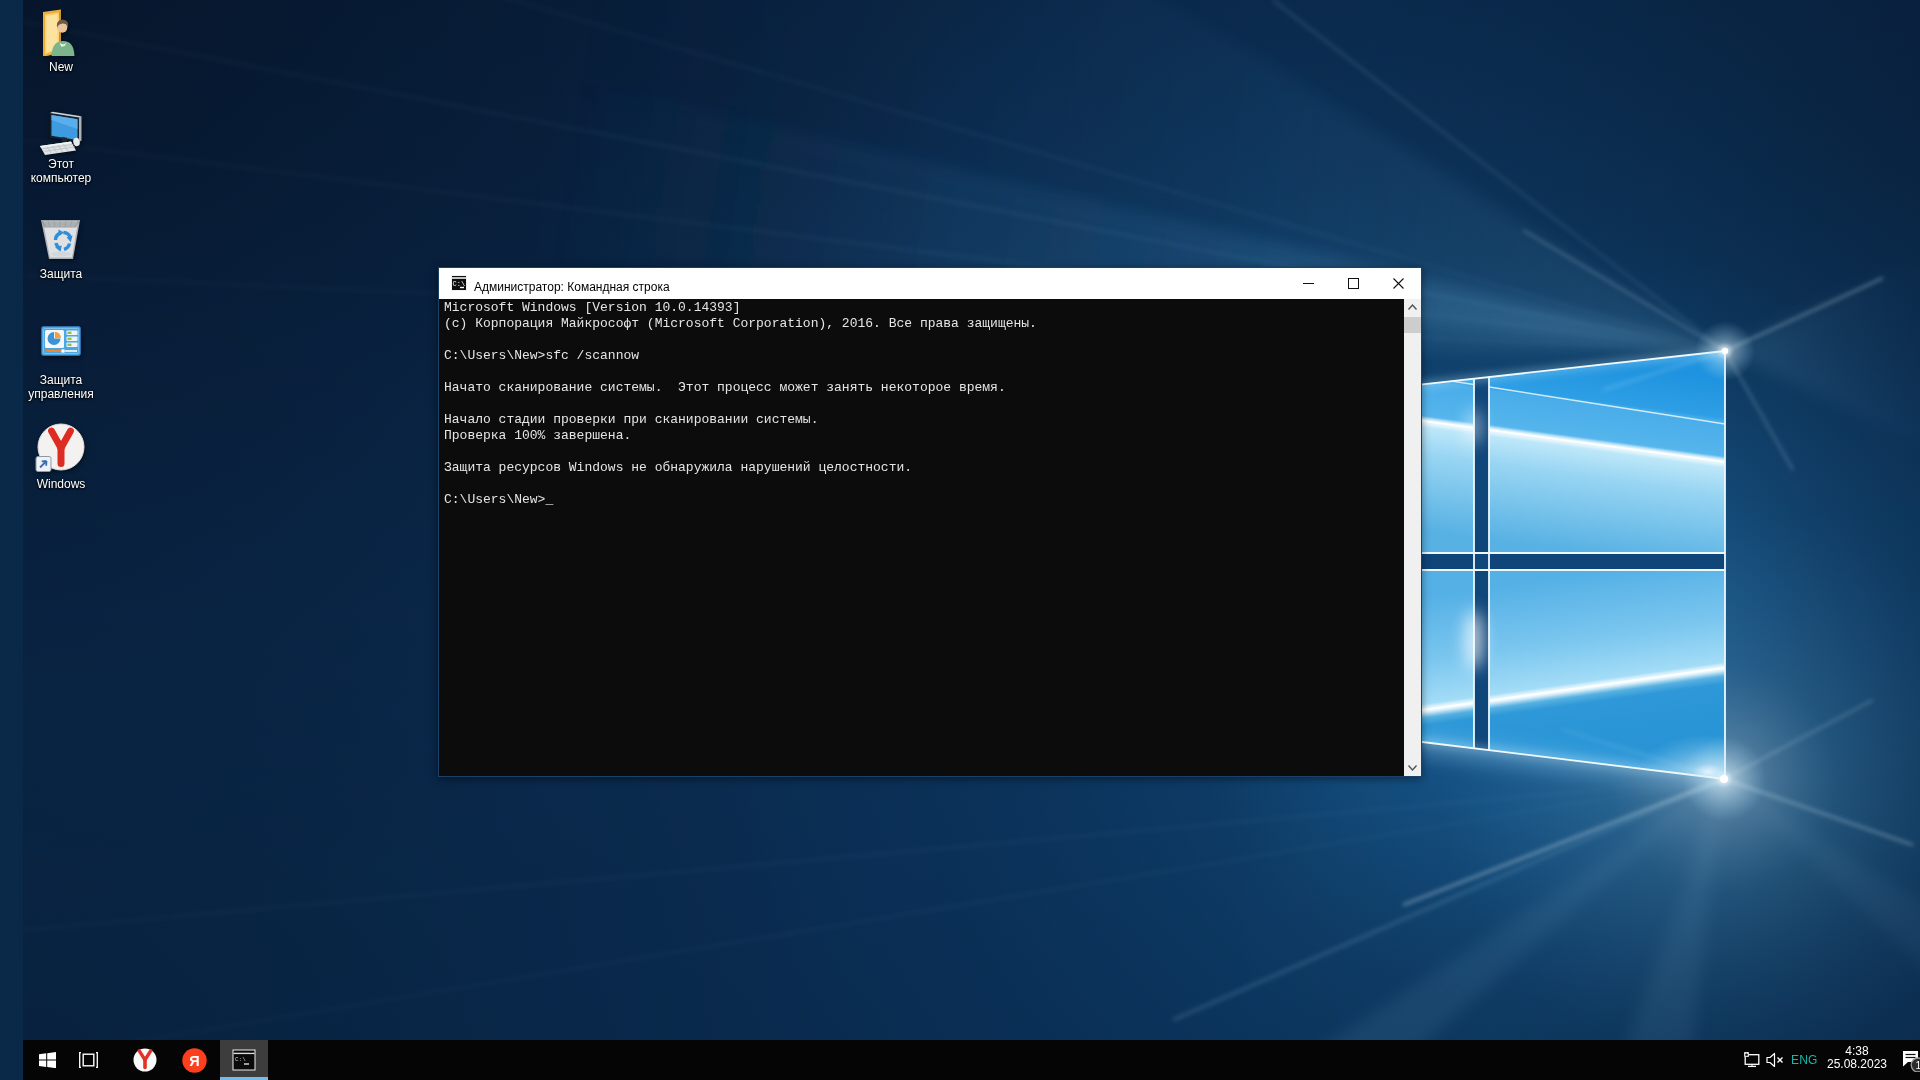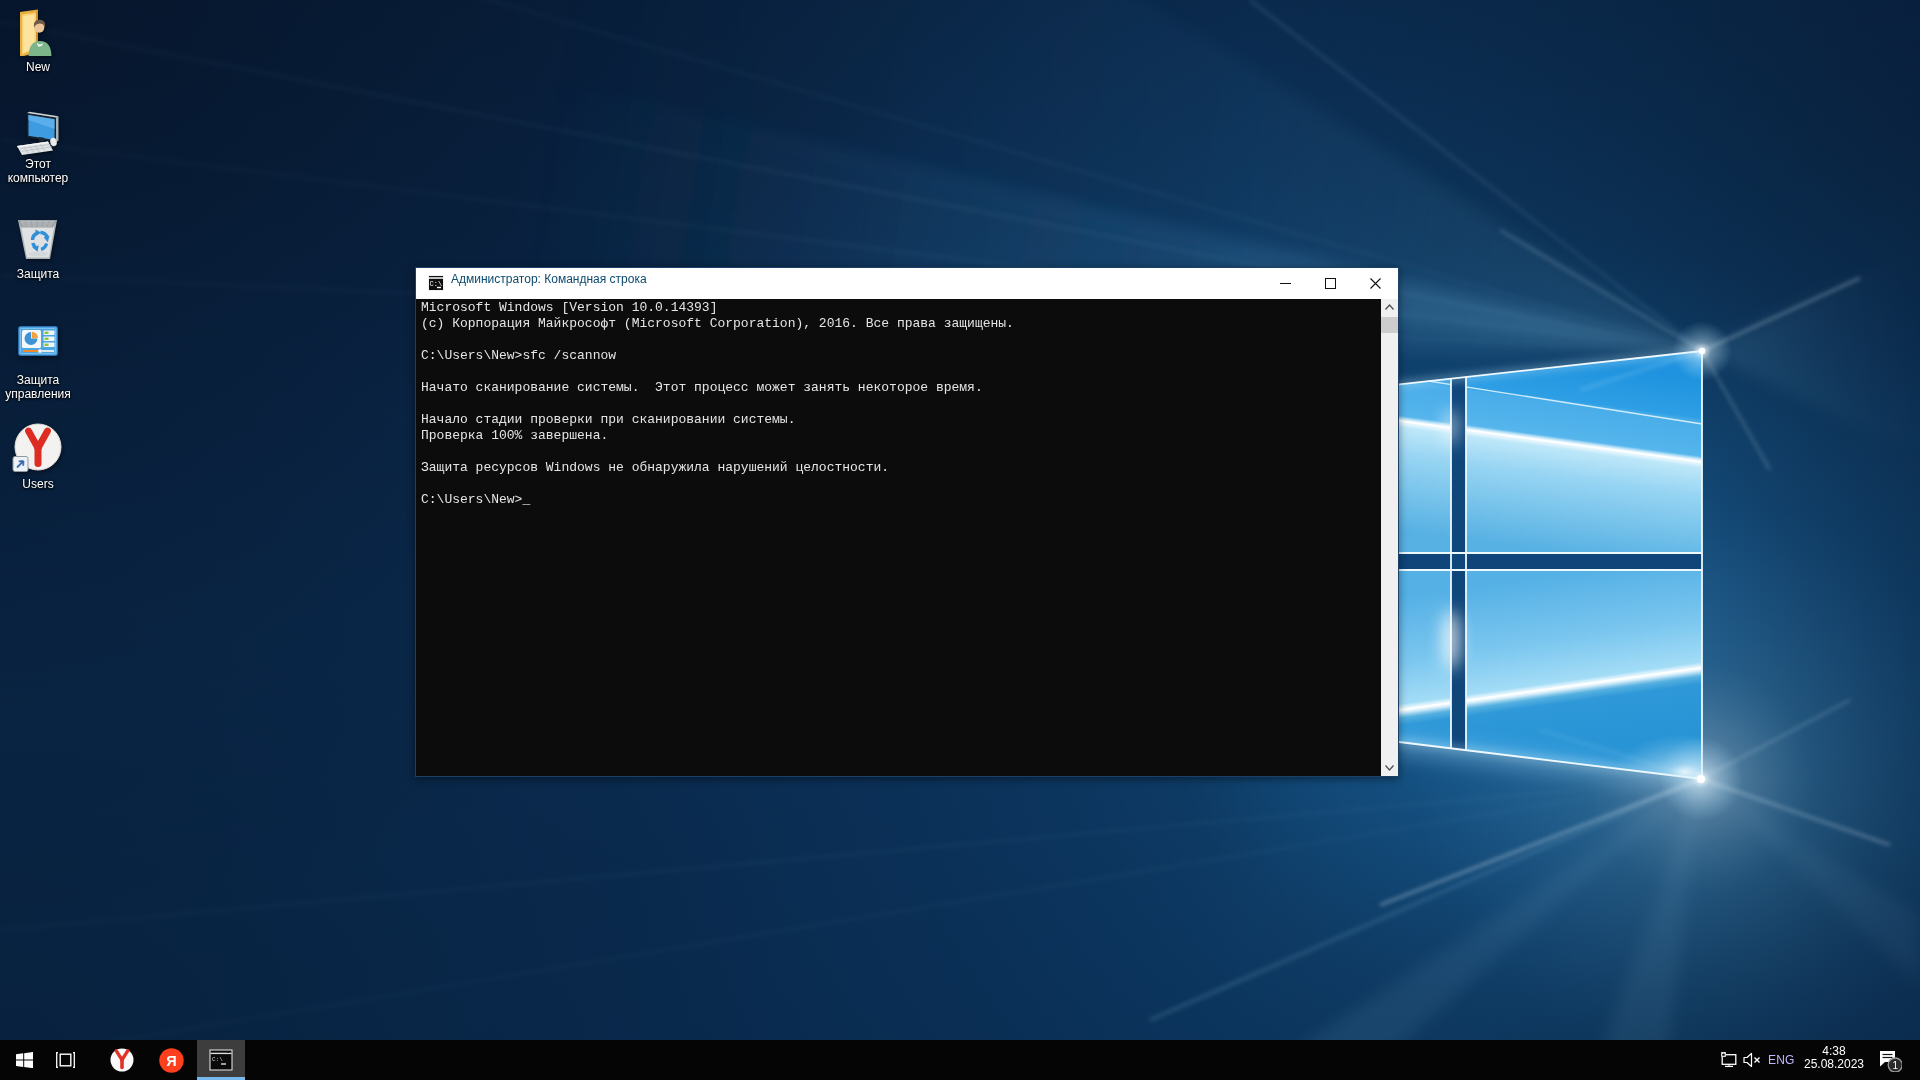--- a/index.html
+++ b/index.html
@@ -1,34 +1,34 @@
 <!DOCTYPE html>
 <html><head>
 <meta charset="utf-8">
 <style>
 * { margin:0; padding:0; box-sizing:border-box; }
 html,body { width:1920px; height:1080px; overflow:hidden; background:#0a2848; font-family:"Liberation Sans",sans-serif; }
-#desk { position:absolute; inset:0; }
+#desk { position:absolute; inset:0;margin-left:23px; }
 #wall { position:absolute; left:0; top:0; }
 .dicon { position:absolute; width:76px; text-align:center; color:#fff; font-size:12px; line-height:14px; text-shadow:0 1px 2px rgba(0,0,0,.95), 0 0 3px rgba(0,0,0,.8); }
 .dicon svg { display:block; margin:0 auto; filter:drop-shadow(1px 2px 2px rgba(0,0,0,0.45)); }
 
 #win { position:absolute; left:415px; top:267px; width:984px; height:510px; border:1px solid #1c4168; background:#fff; box-shadow:0 2px 8px rgba(0,0,0,0.45); }
 #titlebar { position:absolute; left:0; top:0; right:0; height:30px; background:#fff; }
-#titletxt { position:absolute; left:35px; top:4px; font-size:12px; color:#0c4a6e; }
+#titletxt { position:absolute; left:35px; top:12px; font-size:12px; color:#000000; }
 #cicon { position:absolute; left:12px; top:7px; }
 .capbtn { position:absolute; top:0; width:45px; height:30px; }
 #console { position:absolute; left:0; top:31px; width:965px; bottom:0; background:#0c0c0c; }
 #console pre { font-family:"Liberation Mono",monospace; font-size:13px; line-height:16px; color:#e5e5e5; padding:1px 0 0 5px; }
 #sbar { position:absolute; right:0; top:31px; width:17px; bottom:0; background:#f0f0f0; }
 .sarrow { position:absolute; left:0; width:17px; height:17px; }
 
 #taskbar { position:absolute; left:0; top:1040px; width:1920px; height:40px; background:#050505; }
 .tbicon { position:absolute; }
-.trtxt { position:absolute; font-size:11px; color:#c4b5fd; }
+.trtxt { position:absolute; font-size:11px; color:#14b8a6; }
 </style>
 </head>
 <body>
 <div id="desk">
 <svg id="wall" width="1920" height="1080" viewBox="0 0 1920 1080">
 <defs>
 <linearGradient id="bg" x1="0" y1="0" x2="0.45" y2="1">
 <stop offset="0" stop-color="#081e3a"></stop>
           <stop offset="0.55" stop-color="#0b2c51"></stop>
           <stop offset="1" stop-color="#092a4e"></stop>
@@ -283,21 +283,21 @@
 <circle cx="26" cy="24" r="23" fill="#f4f2f0"></circle>
 <circle cx="26" cy="24" r="23" fill="none" stroke="#e3e0dd" stroke-width="1"></circle>
 <g stroke="#dd2c22" stroke-linecap="round" fill="none">
 <path d="M16.5 8 L26 25" stroke-width="6.8"></path>
 <path d="M35.5 8 L26 25" stroke-width="6.8"></path>
 <path d="M26 23 L26 40.5" stroke-width="7"></path>
 </g>
 <rect x="1" y="33.5" width="15" height="15" rx="2" fill="#eef2f6" stroke="#8d9aa6"></rect>
 <path d="M5 44.5 L11.5 38 M11.5 38 l-4.8 0.3 M11.5 38 l-0.3 4.8" stroke="#3e6db4" stroke-width="1.8" fill="none"></path>
 </svg>
-<div style="margin-top:4px">Users</div>
+<div style="margin-top:4px">Windows</div>
       </div>
 </div>
 <div id="win">
   <div id="titlebar">
     <svg id="cicon" width="16" height="16" viewBox="0 0 16 16">
 <rect x="0.5" y="0.5" width="15" height="15" fill="#0d0d0d" stroke="#f2f2f2" stroke-width="1"></rect>
 <line x1="1" y1="3" x2="15" y2="3" stroke="#f2f2f2" stroke-width="1.6"></line>
 <text x="1.5" y="11" font-family="Liberation Mono,monospace" font-size="7" fill="#fff">C:\</text>
 <line x1="9" y1="12.5" x2="13" y2="12.5" stroke="#fff" stroke-width="1.4"></line>
 </svg>

